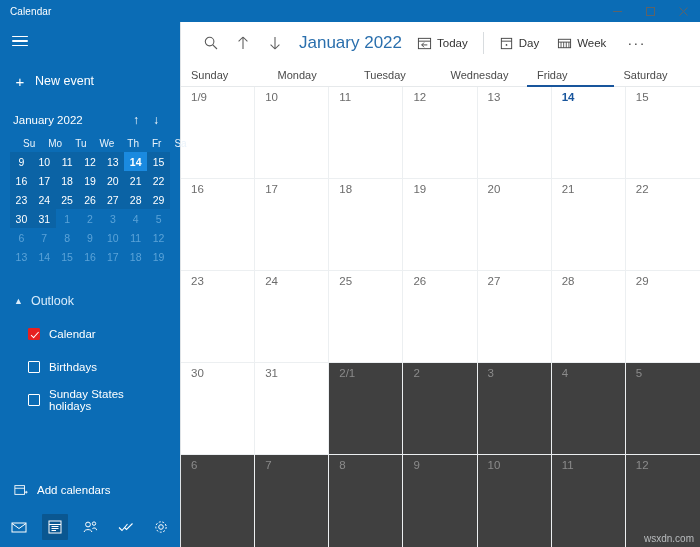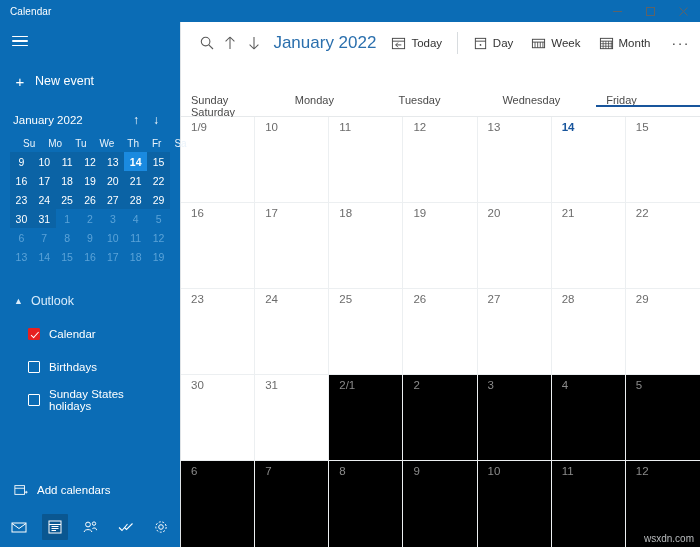--- a/index.html
+++ b/index.html
@@ -243,26 +243,25 @@
     color: #444;
     padding: 0 10px;
     height: 28px;
     display:flex; align-items:center;
   }
   .tb-spacer { flex: 1 1 auto; }
 
   
   .dow-row {
     display: grid;
-    grid-template-columns: repeat(5, 1fr);
+    grid-template-columns: repeat(6, 1fr);
     height: 22px;
     flex: 0 0 22px;
     border-bottom: 1px solid #e6e9eb;
     position: relative;
-    margin-top: 30px;
   }
   .dow {
     font-size: 11px;
     color: #4a4a4a;
     padding-left: 10px;
     display: flex; align-items: center;
     position: relative;
   }
   .dow.today::after {
     content: "";
@@ -286,21 +285,21 @@
   }
   .wk:last-child { border-bottom: none; }
   .cell {
     border-right: 1px solid #eceff1;
     padding: 5px 0 0 10px;
     box-sizing: border-box;
     position: relative;
     background: #ffffff;
   }
   .cell:last-child { border-right: none; }
-  .cell.other { background: #000000; text-decoration: underline; }
+  .cell.other { background: #404040; }
   .daynum {
     font-size: 11.5px;
     color: #6b6b6b;
     line-height: 1;
   }
   .cell.other .daynum { color: #8b8b8b; }
   .daynum.today {
     color: #18559c;
     font-weight: 700;
   }
@@ -543,29 +542,20 @@
 
         <div class="tb-btn">
           <svg width="15" height="15" viewBox="0 0 16 16">
             <rect x="1.5" y="3.5" width="13" height="9" fill="none" stroke="#444" stroke-width="1"></rect>
             <path d="M1.5 6.5 H14.5" stroke="#444" stroke-width="1"></path>
             <path d="M4.3 6.5 V12.5 M7.1 6.5 V12.5 M9.9 6.5 V12.5 M12.7 6.5 V12.5" stroke="#444" stroke-width="0.9"></path>
           </svg>
           <span>Week</span>
         </div>
 
-        <div class="tb-btn">
-          <svg width="15" height="15" viewBox="0 0 16 16">
-            <rect x="1.5" y="2.5" width="13" height="11" fill="none" stroke="#444" stroke-width="1"></rect>
-            <path d="M1.5 5.5 H14.5" stroke="#444" stroke-width="1"></path>
-            <path d="M4.4 5.5 V13.5 M7.3 5.5 V13.5 M10.2 5.5 V13.5 M13.1 5.5 V13.5" stroke="#444" stroke-width="0.8"></path>
-            <path d="M1.5 8.2 H14.5 M1.5 10.9 H14.5" stroke="#444" stroke-width="0.8"></path>
-          </svg>
-          <span>Month</span>
-        </div>
 
         <div class="tb-more">···</div>
         <div class="tb-spacer"></div>
       </div>
 
       <div class="dow-row" id="dow-row">
           <div class="dow">Sunday</div>
           <div class="dow">Monday</div>
           <div class="dow">Tuesday</div>
           <div class="dow">Wednesday</div>

